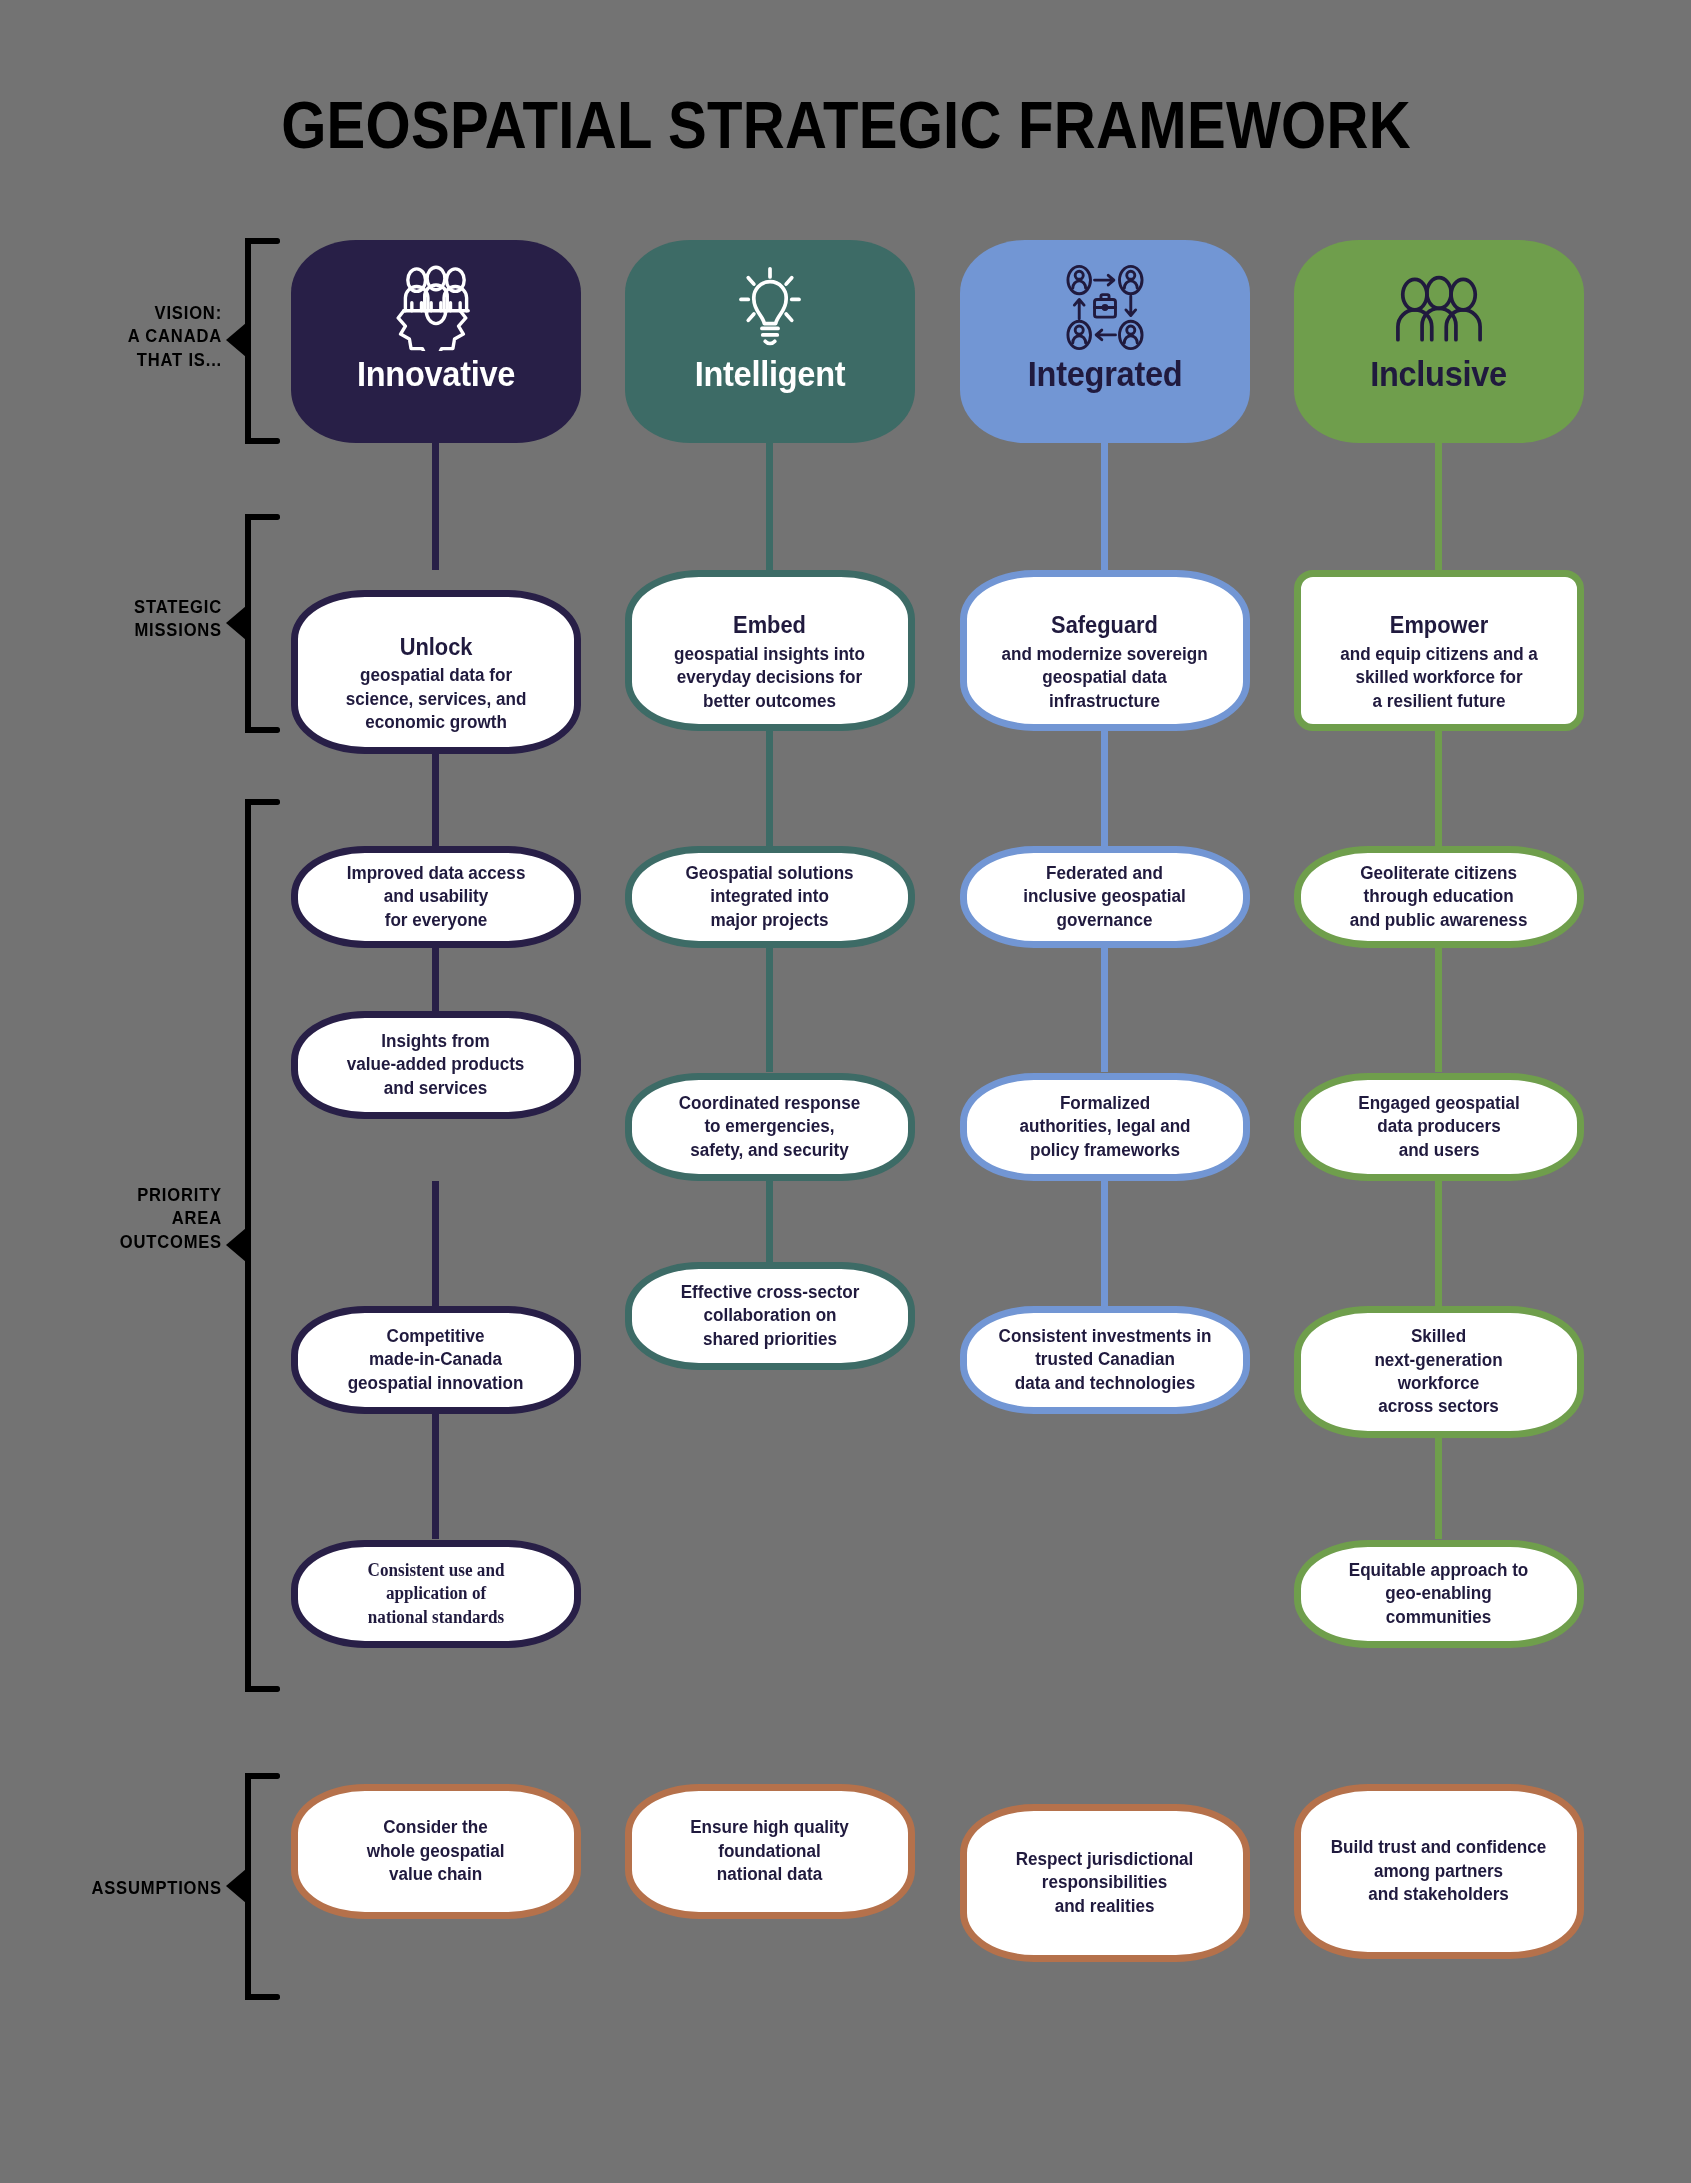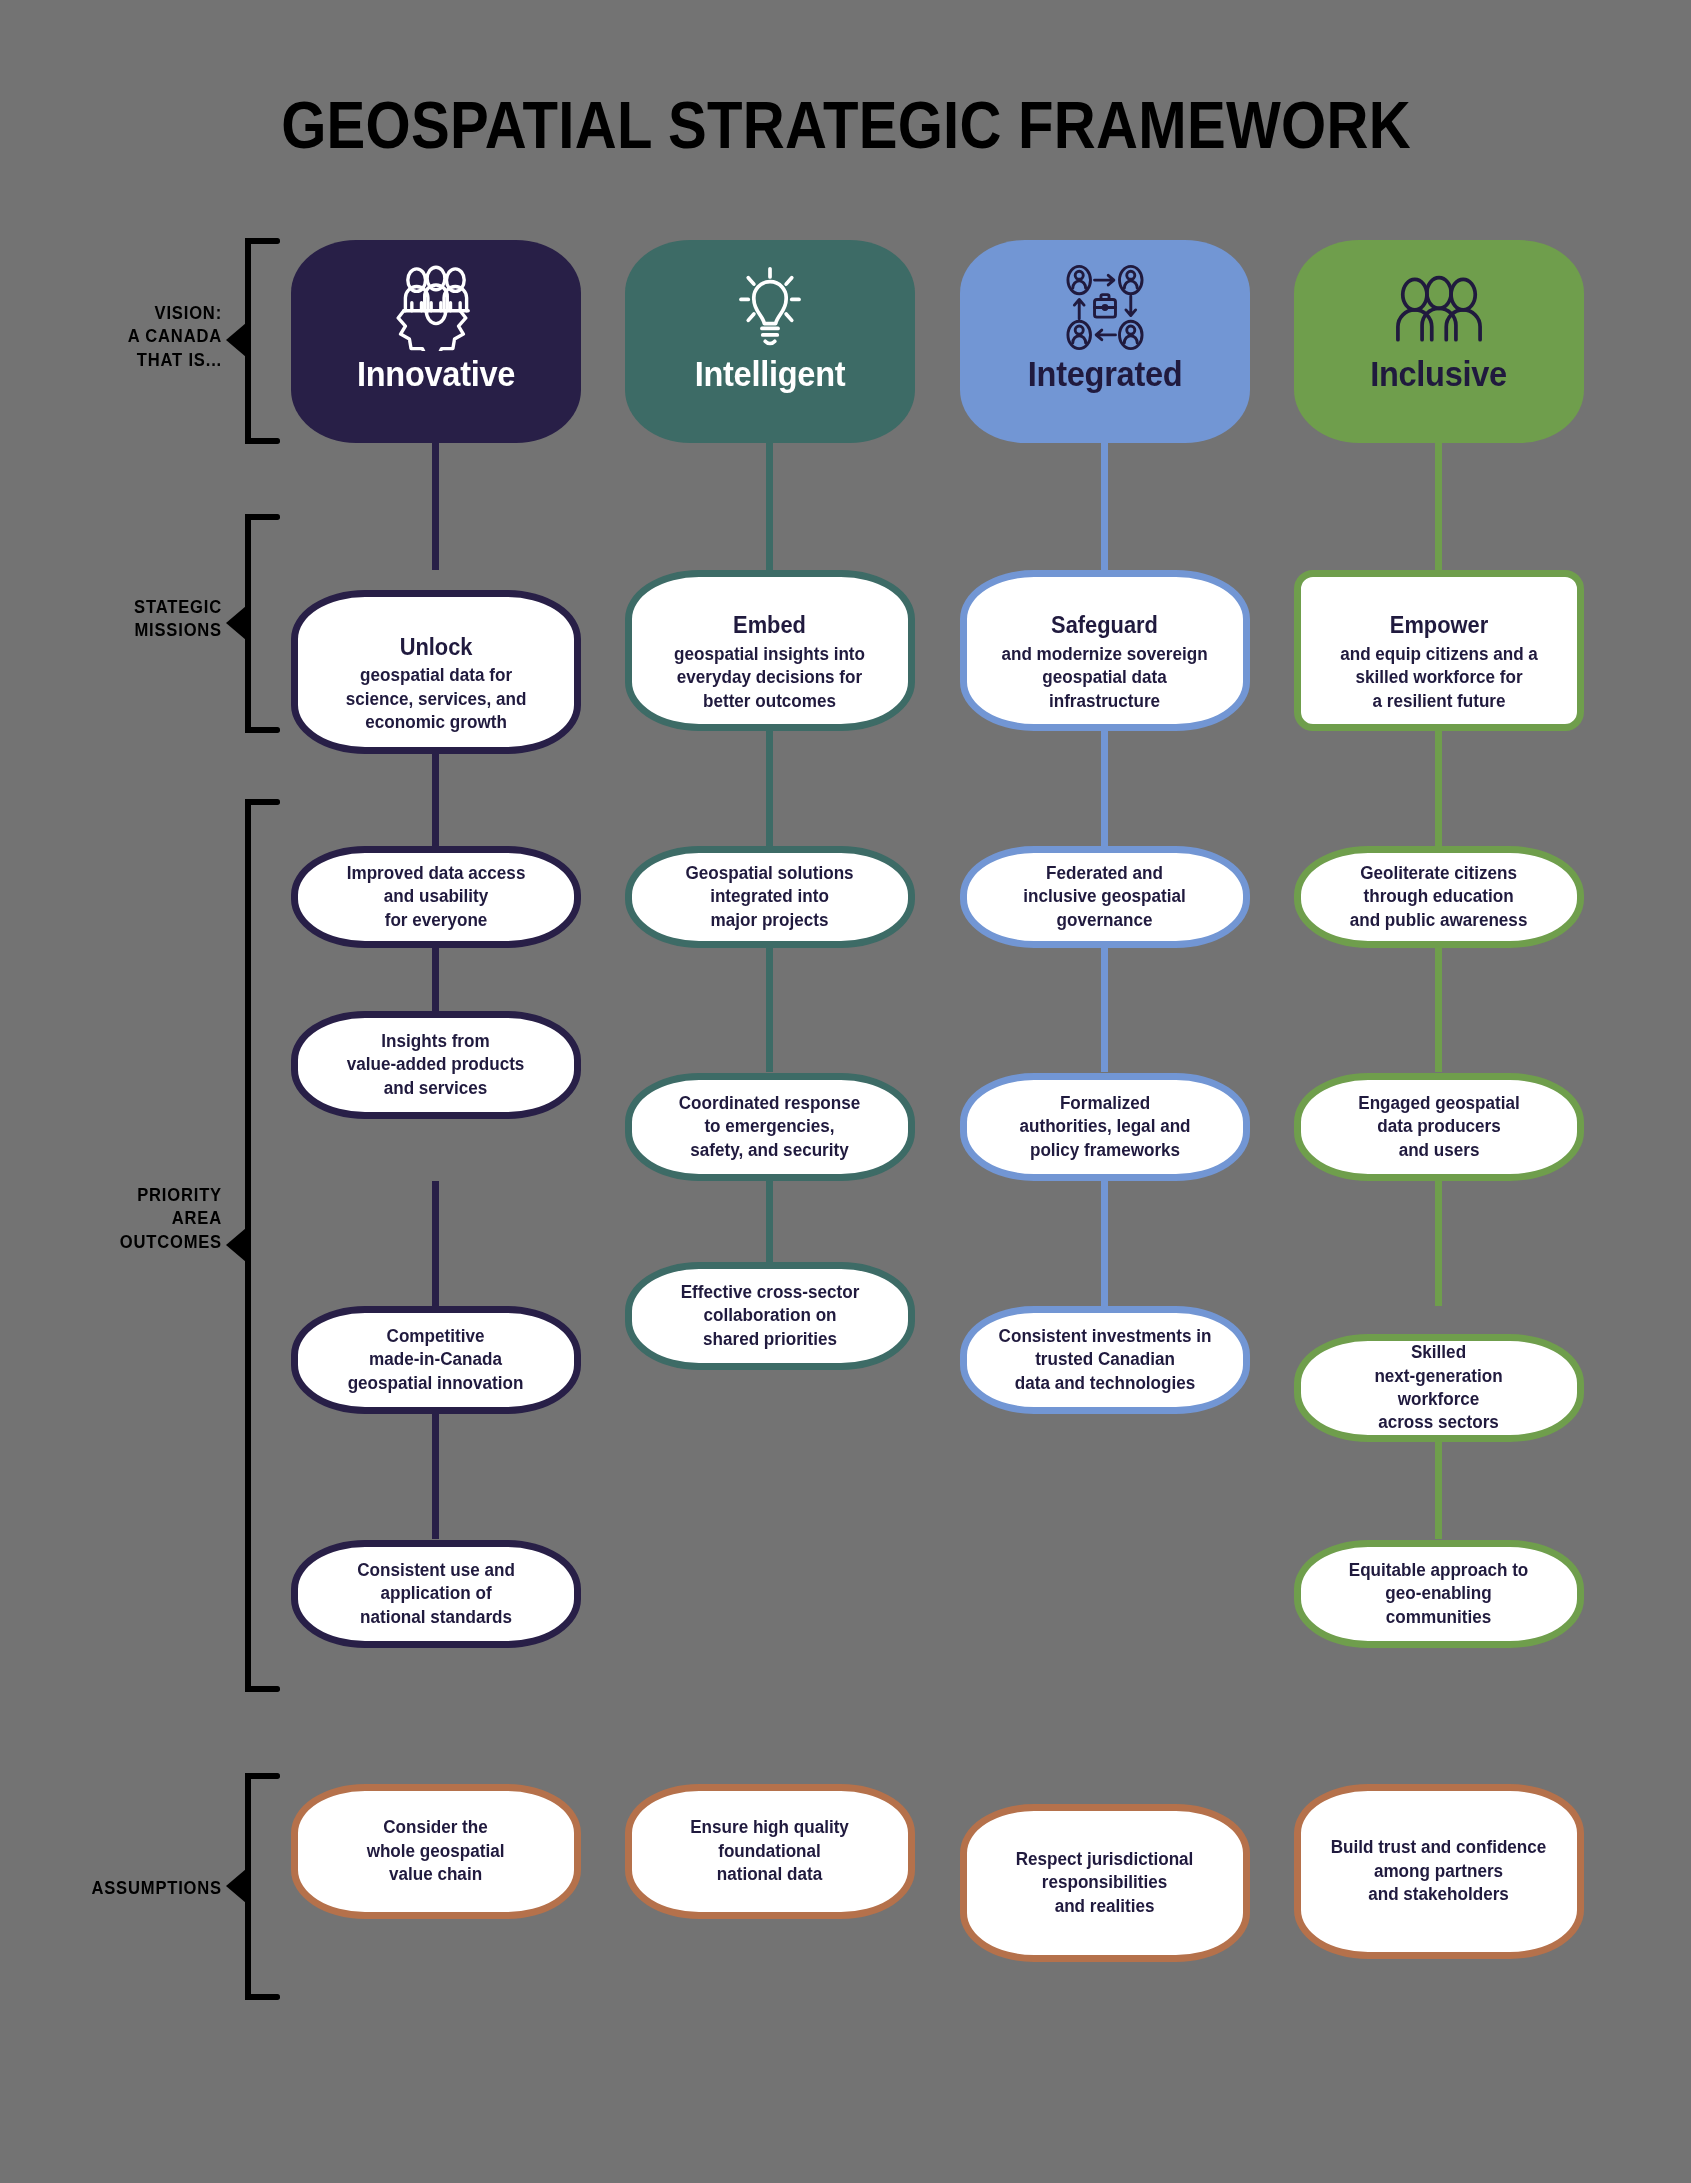--- a/index.html
+++ b/index.html
@@ -240,21 +240,21 @@
     <div class="pill" style="top:1011px; height:108px; border-color:#281f47;justify-content:center;">
       <div class="txt">Insights from
 value-added products
 and services</div>
     </div>
     <div class="pill" style="top:1306px; height:108px; border-color:#281f47;">
       <div class="txt">Competitive
 made-in-Canada
 geospatial innovation</div>
     </div>
-    <div class="pill" style="top:1540px; height:108px; border-color:#281f47;">
+    <div class="pill" style="top:1540px; height:108px; border-color:#281f47;font-family:Liberation Serif, serif;">
       <div class="txt">Consistent use and
 application of
 national standards</div>
     </div>
 
     <div class="pill" style="top:1784px; height:135px; border-color:#b5714b;">
       <div class="txt">Consider the
 whole geospatial
 value chain</div>
     </div>
@@ -416,21 +416,21 @@
     <div class="pill" style="top:846px; height:102px; border-color:#6f9e4c;">
       <div class="txt">Geoliterate citizens
 through education
 and public awareness</div>
     </div>
     <div class="pill" style="top:1073px; height:108px; border-color:#6f9e4c;">
       <div class="txt">Engaged geospatial
 data producers
 and users</div>
     </div>
-    <div class="pill" style="top:1306px; height:108px; border-color:#6f9e4c;margin-top:28px;">
+    <div class="pill" style="top:1306px; height:132px; border-color:#6f9e4c;">
       <div class="txt">Skilled
 next-generation
 workforce
 across sectors</div>
     </div>
     <div class="pill" style="top:1540px; height:108px; border-color:#6f9e4c;">
       <div class="txt">Equitable approach to
 geo-enabling
 communities</div>
     </div>

